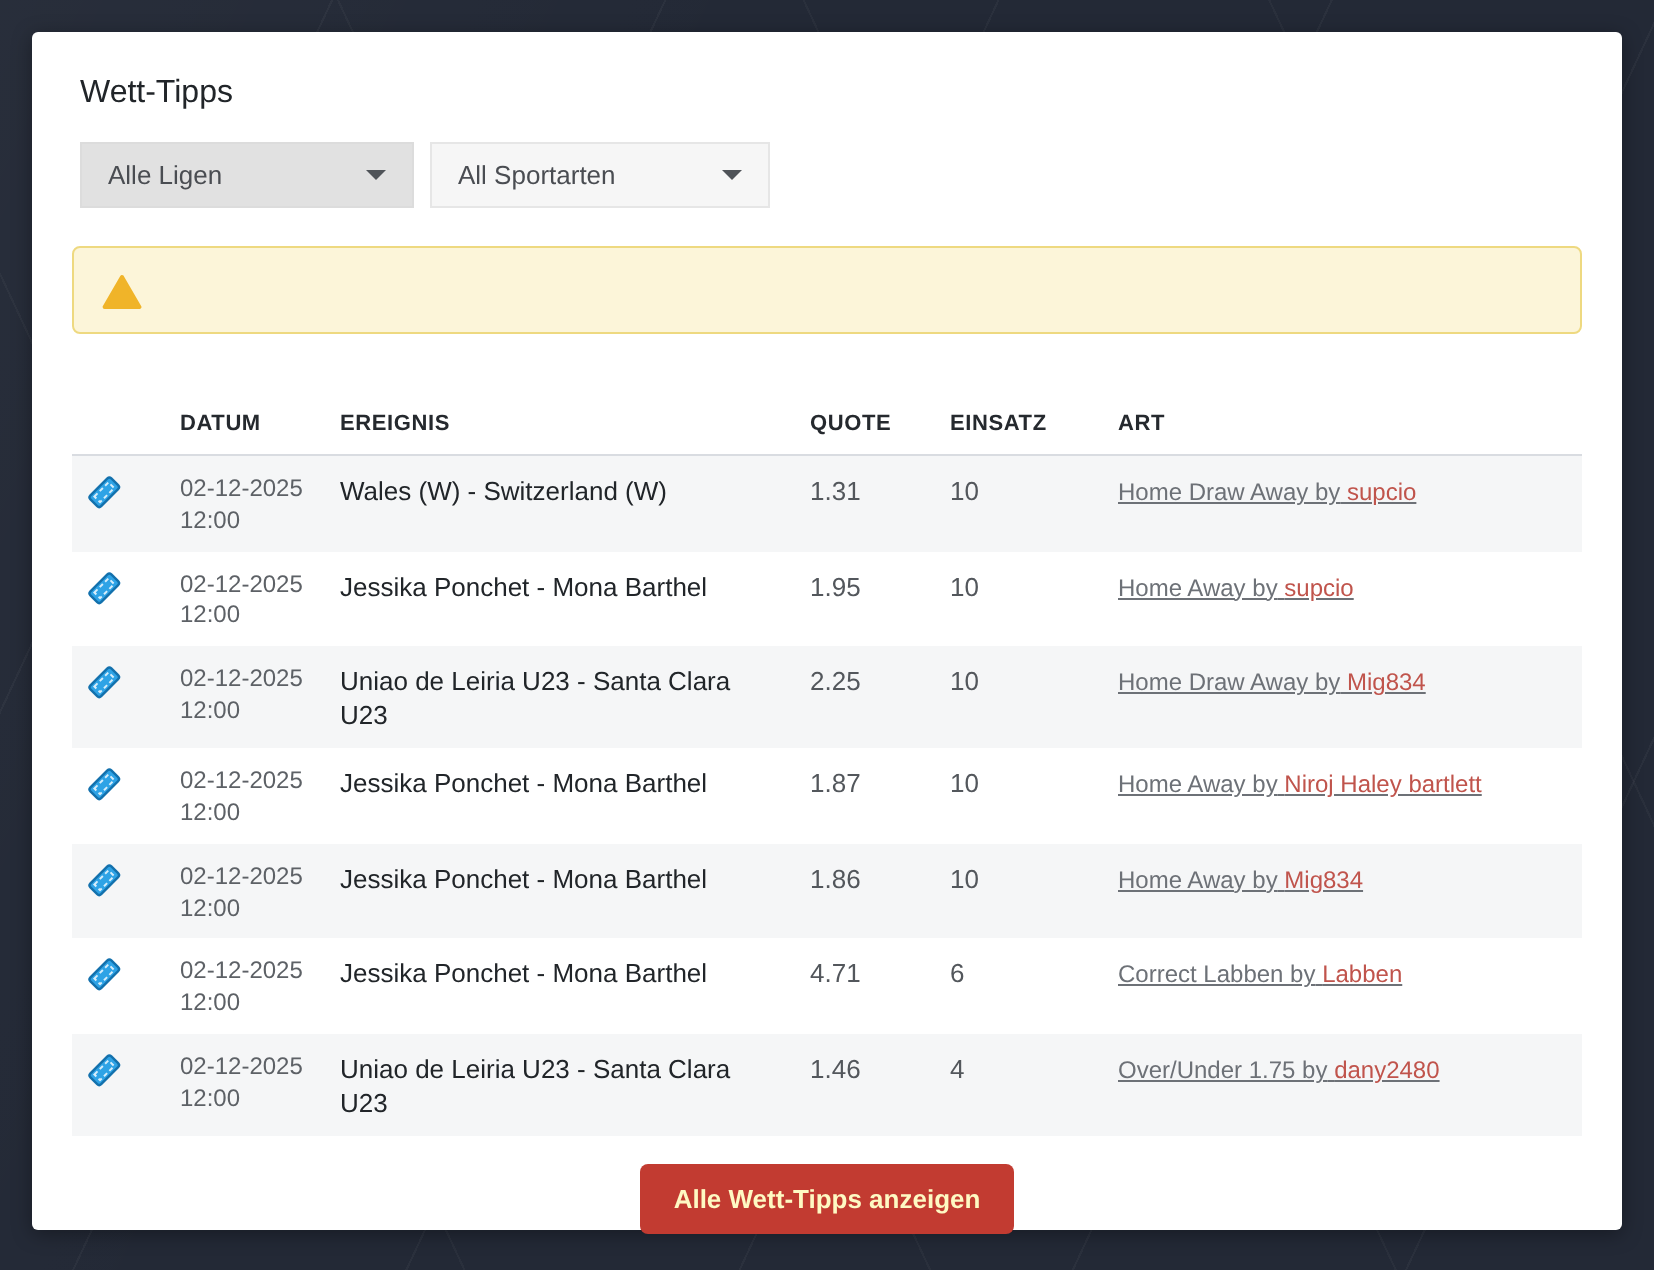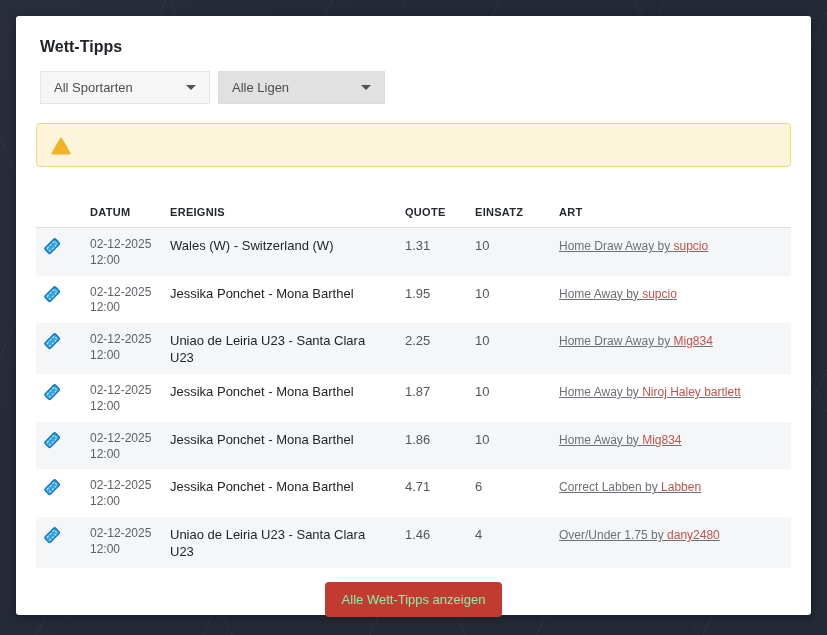--- a/index.html
+++ b/index.html
@@ -19,21 +19,21 @@
   .card {
     position: absolute;
     left: 16px; top: 16px; right: 16px; bottom: 20px;
     background: #ffffff;
     border-radius: 3px;
     box-shadow: 0 2px 10px rgba(0,0,0,0.35);
     padding: 22px 20px 14px 20px;
   }
   .page-title {
     font-size: 16px;
-    font-weight: bold;
+    font-weight: normal;
     color: #212529;
     margin: 0 4px 15px 4px;
   }
   .filters { display: flex; gap: 8px; margin: 0 4px 19px 4px; }
   .select {
     height: 33px;
     display: flex;
     align-items: center;
     justify-content: space-between;
     padding: 0 13px;
@@ -93,44 +93,44 @@
   .ticket { display: inline-block; line-height: 0; cursor: pointer; }
   .cell-date { font-size: 12px; color: #5d6166; line-height: 1.32; white-space: nowrap; }
   .cell-event { font-size: 13px; font-weight: normal; color: #212529; line-height: 1.3; padding-top: 10px; }
   .cell-num { font-size: 13px; color: #53575c; padding-top: 10px; }
   .cell-art { font-size: 12px; color: #6d7177; line-height: 1.3; padding-top: 11px; text-decoration: underline; }
   .tipster { color: #c0544c; cursor: pointer; }
   .btn-row { text-align: center; margin-top: 14px; }
   .btn-red {
     display: inline-block;
     background: #c23b31;
-    color: #86efac;
+    color: #fef9c3;
     font-family: inherit;
     font-size: 13px;
-    font-weight: normal;
+    font-weight: bold;
     border: none;
     border-radius: 4px;
     padding: 10px 17px;
     cursor: pointer;
   }
 </style>
 </head>
 <body>
 
 <div class="card">
 
   <h1 class="page-title">Wett-Tipps</h1>
 
   <div class="filters">
+    <div class="select dark">
+      <span>Alle Ligen</span>
+      <span class="caret"></span>
+    </div>
     <div class="select light">
       <span>All Sportarten</span>
-      <span class="caret"></span>
-    </div>
-    <div class="select dark">
-      <span>Alle Ligen</span>
       <span class="caret"></span>
     </div>
   </div>
 
   <div class="alert">
     <span class="tri">
       <svg width="20" height="18" viewBox="0 0 20 18">
         <path d="M10 1.5 L18.7 16.5 L1.3 16.5 Z" fill="#f0b429" stroke="#f0b429" stroke-width="2" stroke-linejoin="round"></path>
       </svg>
     </span>

